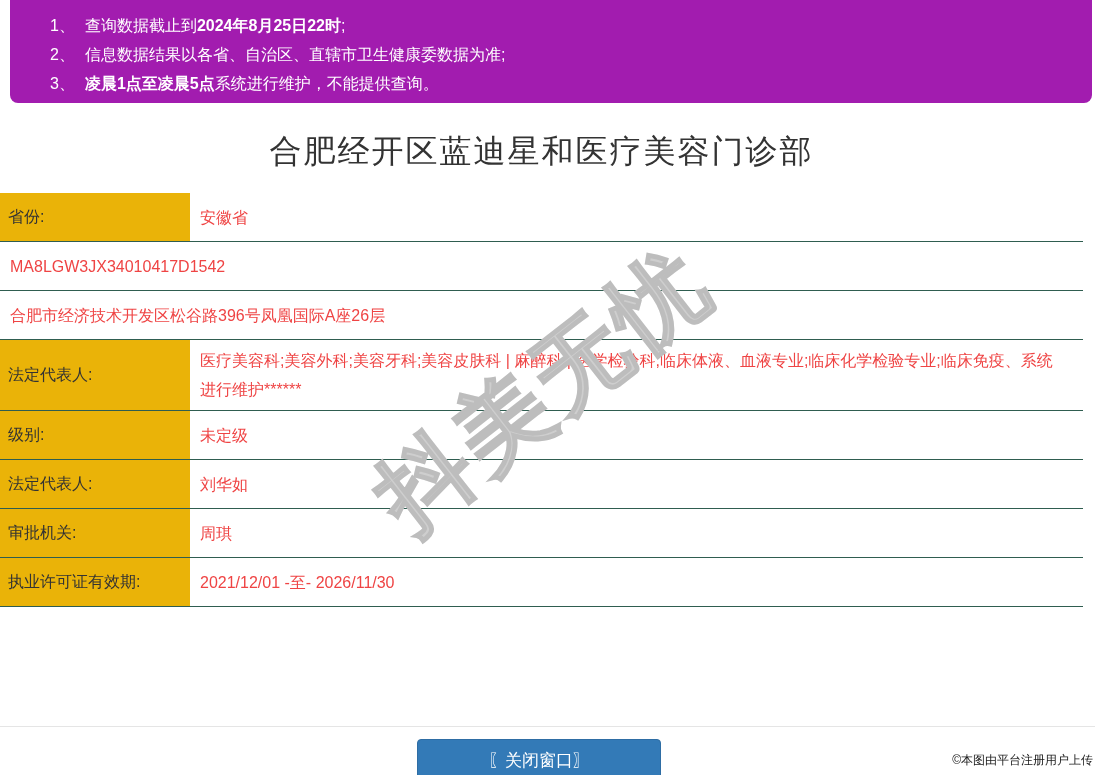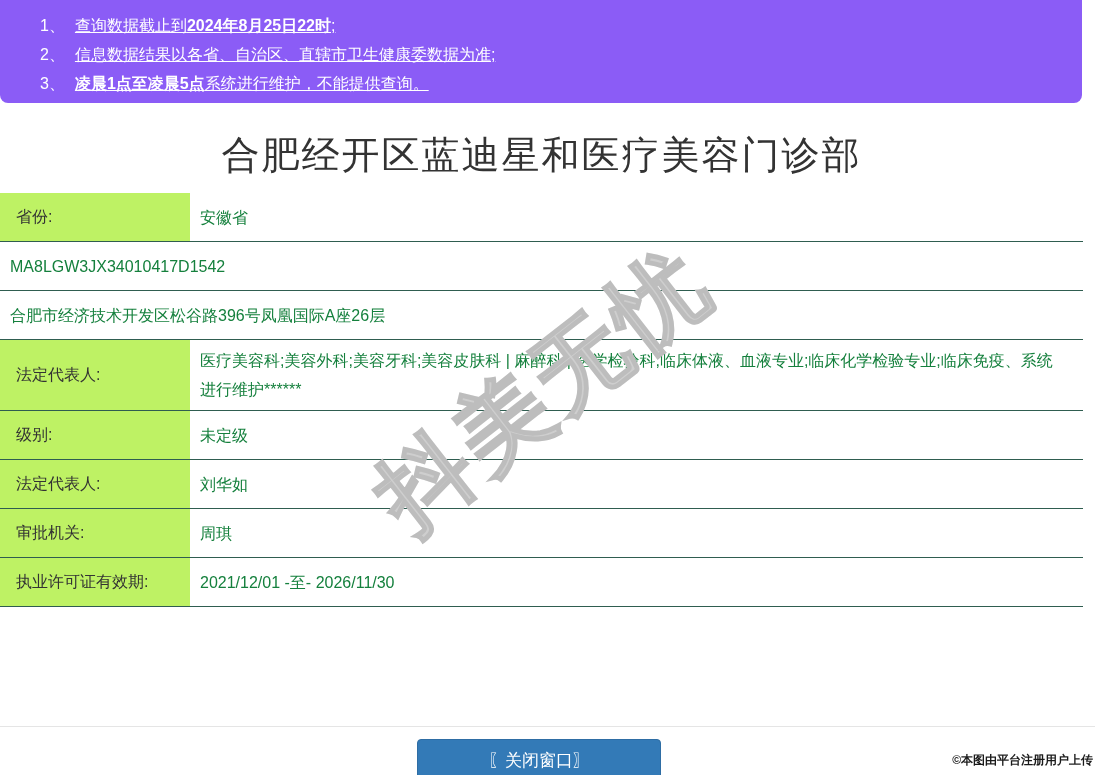--- a/index.html
+++ b/index.html
@@ -4,64 +4,64 @@
 <style>
   html,body { margin:0; padding:0; }
   body {
     width:1095px; height:775px; position:relative; overflow:hidden;
     background:#ffffff; font-family:"Liberation Sans","DejaVu Sans",sans-serif;
     color:#333333;
   }
 
   
   .banner {
-    position:absolute; left:0; top:0; width:1082px; height:103px;
-    background:#8b5cf6; border-radius:0 0 8px 8px;
-    color:#ffffff; box-sizing:border-box; padding:11px 20px 0 40px;text-decoration:underline;
+    position:absolute; left:10px; top:0; width:1082px; height:103px;
+    background:#a21caf; border-radius:0 0 8px 8px;
+    color:#ffffff; box-sizing:border-box; padding:11px 20px 0 40px;
   }
   .notice-line { font-size:16px; line-height:29px; white-space:nowrap; }
   .notice-num { display:inline-block; margin-right:10px; }
   .notice-bold { font-weight:bold; }
 
   
   .page-title {
     position:absolute; left:0; top:130px; width:1083px;
-    text-align:center; font-size:38px; font-weight:400; letter-spacing:2px;
+    text-align:center; font-size:32px; font-weight:400; letter-spacing:2px;
     color:#333333; margin:0;
   }
 
   
   .info-table { position:absolute; left:0; top:193px; width:1083px; }
   .info-row {
     display:flex; align-items:stretch;
     border-bottom:1px solid #2f5d50; min-height:48px;
   }
   .info-label {
-    width:190px; flex:0 0 190px; background:#bef264;
+    width:190px; flex:0 0 190px; background:#eab308;
     display:flex; align-items:center; box-sizing:border-box;
-    padding-left:16px; font-size:16px; color:#333333;
+    padding-left:8px; font-size:16px; color:#333333;
   }
   .info-value {
     flex:1; display:flex; align-items:center; box-sizing:border-box;
-    padding:6px 16px 6px 10px; font-size:16px; line-height:29px; color:#15803d;
+    padding:6px 16px 6px 10px; font-size:16px; line-height:29px; color:#ef4444;
   }
 
   
   .footer-divider {
     position:absolute; left:0; top:726px; width:1095px; height:1px;
     background:#e5e5e5;
   }
   .close-btn {
     position:absolute; left:417px; top:739px; width:244px; height:42px;
     background:#337ab7; border:1px solid #2e6da4; border-radius:4px;
     color:#ffffff; font-size:17px; cursor:pointer;
     font-family:"Liberation Sans","DejaVu Sans",sans-serif;
   }
   .copyright {
-    position:absolute; right:2px; top:752px; font-size:12px; font-weight:bold;
+    position:absolute; right:2px; top:752px; font-size:12px; font-weight:normal;
     color:#1a1a1a;
     text-shadow:-1px 0 #fff, 1px 0 #fff, 0 -1px #fff, 0 1px #fff;
     text-align:right;
   }
 
   
   .watermark {
     position:absolute; left:240px; top:330px; width:600px; height:110px;
     text-align:center; font-size:92px; letter-spacing:6px; font-weight:bold;
     transform:rotate(-38deg);

